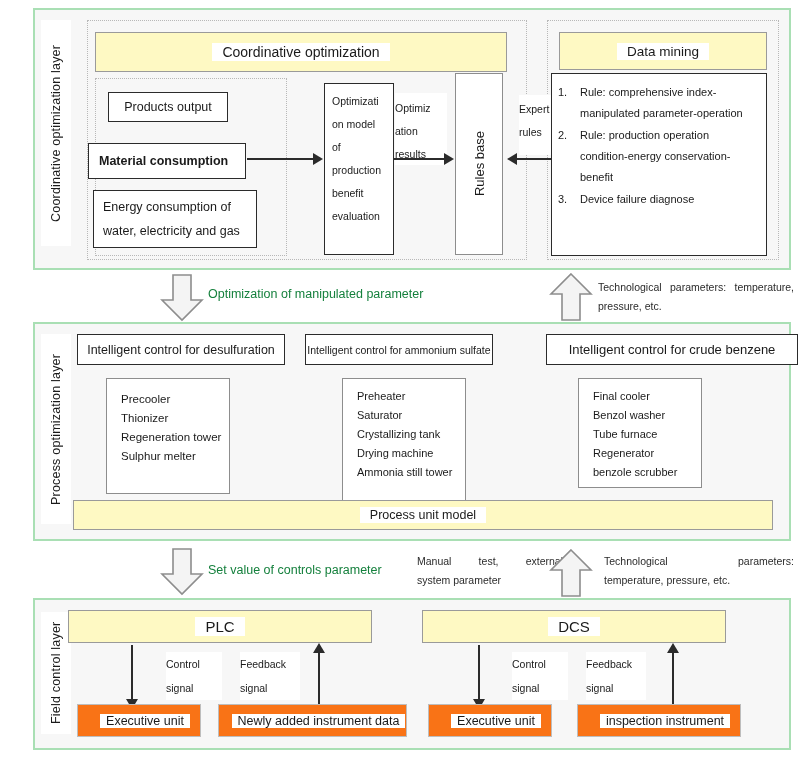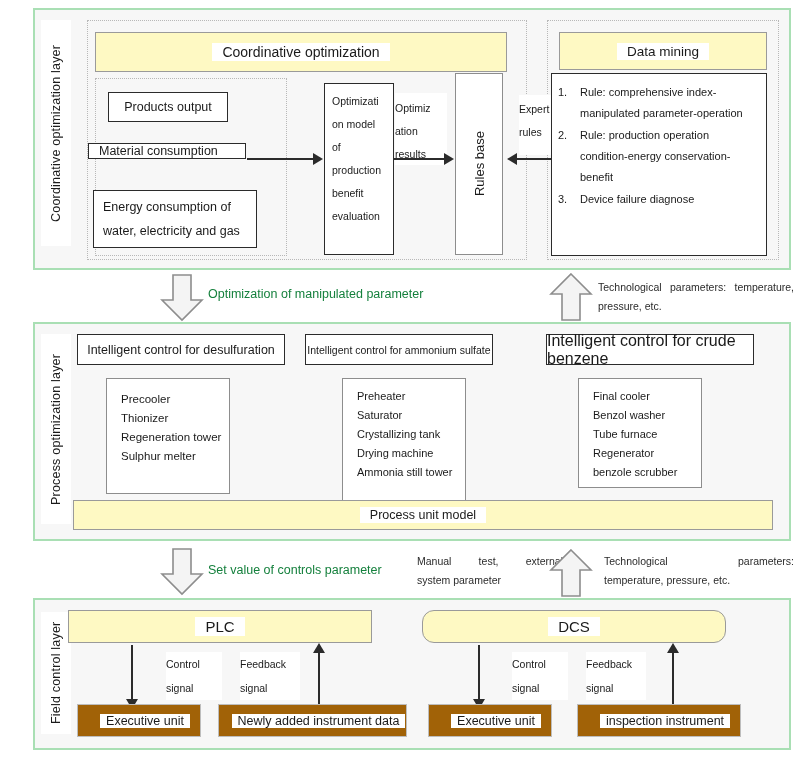--- a/index.html
+++ b/index.html
@@ -18,21 +18,21 @@
        display:flex;align-items:center;justify-content:center;}
   .hdr span{background:#ffffff;padding:1px 10px;}
 
   .box{position:absolute;border:1.5px solid #2b2b2b;background:#ffffff;box-sizing:border-box;
        display:flex;align-items:center;}
   .box.pad{padding:4px 10px;}
   .box.ctr{justify-content:center;}
 
   .graybox{position:absolute;border:1.6px solid #8d8d8d;background:#ffffff;box-sizing:border-box;}
 
-  .softbox{position:absolute;border:1px solid #bdbdbd;background:#a16207;box-sizing:border-box;
+  .softbox{position:absolute;border:1px solid #bdbdbd;background:#f97316;box-sizing:border-box;
        display:flex;align-items:center;justify-content:center;padding-left:12px;}
   .softbox span{background:#ffffff;padding:0 6px;}
 
   .txt{position:absolute;background:#ffffff;box-sizing:border-box;}
 
   .vlist{position:absolute;box-sizing:border-box;}
   .vlist div{margin:0 0 7px 0;white-space:nowrap;}
 
   .vert{writing-mode:vertical-rl;transform:rotate(180deg);}
 
@@ -71,21 +71,21 @@
   <div class="hdr" style="left:60px;top:22px;width:412px;height:40px;font-size:14px;">
     <span>Coordinative optimization</span>
   </div>
 
   <div class="dotted" style="left:60px;top:68px;width:192px;height:178px;"></div>
 
   <div class="box pad ctr" style="left:73px;top:82px;width:120px;height:30px;font-size:12.5px;">
     <span>Products output</span>
   </div>
 
-  <div class="box pad" style="left:53px;top:133px;width:158px;height:16px;font-size:12.5px;">
+  <div class="box pad" style="left:53px;top:133px;width:158px;height:36px;font-size:12.5px;font-weight:bold;">
     <span>Material consumption</span>
   </div>
 
   <div class="box" style="left:58px;top:180px;width:164px;height:58px;padding:4px 9px;display:block;font-size:12.5px;line-height:24px;">
     <span class="jline">Energy   consumption   of</span>
     <span class="jline">water, electricity and gas</span>
   </div>
 
   <div class="line" style="left:212px;top:148px;width:68px;height:1.6px;"></div>
   <div class="ar-r" style="left:278px;top:143px;"></div>
@@ -195,21 +195,21 @@
   <div class="graybox" style="left:307px;top:54px;width:124px;height:146px;padding:11px 0 0 14px;">
     <div class="vlist" style="position:static;font-size:11px;">
       <div>Preheater</div>
       <div>Saturator</div>
       <div>Crystallizing tank</div>
       <div>Drying machine</div>
       <div>Ammonia still tower</div>
     </div>
   </div>
 
-  <div class="box ctr" style="left:511px;top:10px;width:208px;height:31px;font-size:16px;">
+  <div class="box ctr" style="left:511px;top:10px;width:252px;height:31px;font-size:13px;">
     <span>Intelligent control for crude benzene</span>
   </div>
   <div class="graybox" style="left:543px;top:54px;width:124px;height:110px;padding:11px 0 0 14px;">
     <div class="vlist" style="position:static;font-size:11px;">
       <div>Final cooler</div>
       <div>Benzol washer</div>
       <div>Tube furnace</div>
       <div>Regenerator</div>
       <div>benzole scrubber</div>
     </div>
@@ -264,21 +264,21 @@
   <div class="line" style="left:283px;top:50px;width:1.6px;height:55px;"></div>
   <div class="ar-u" style="left:278px;top:43px;"></div>
 
   <div class="softbox" style="left:42px;top:104px;width:124px;height:33px;font-size:12.5px;">
     <span>Executive unit</span>
   </div>
   <div class="softbox" style="left:183px;top:104px;width:189px;height:33px;font-size:12.5px;">
     <span>Newly added instrument data</span>
   </div>
 
-  <div class="hdr" style="left:387px;top:10px;width:304px;height:33px;font-size:15px;border-radius:12px;">
+  <div class="hdr" style="left:387px;top:10px;width:304px;height:33px;font-size:15px;">
     <span>DCS</span>
   </div>
 
   <div class="line" style="left:443px;top:45px;width:1.6px;height:57px;"></div>
   <div class="ar-d" style="left:438px;top:99px;"></div>
   <div class="txt" style="left:477px;top:52px;width:56px;font-size:10.5px;line-height:24px;">
     <span class="jline">Control</span>
     <span class="jline">signal</span>
   </div>
 

